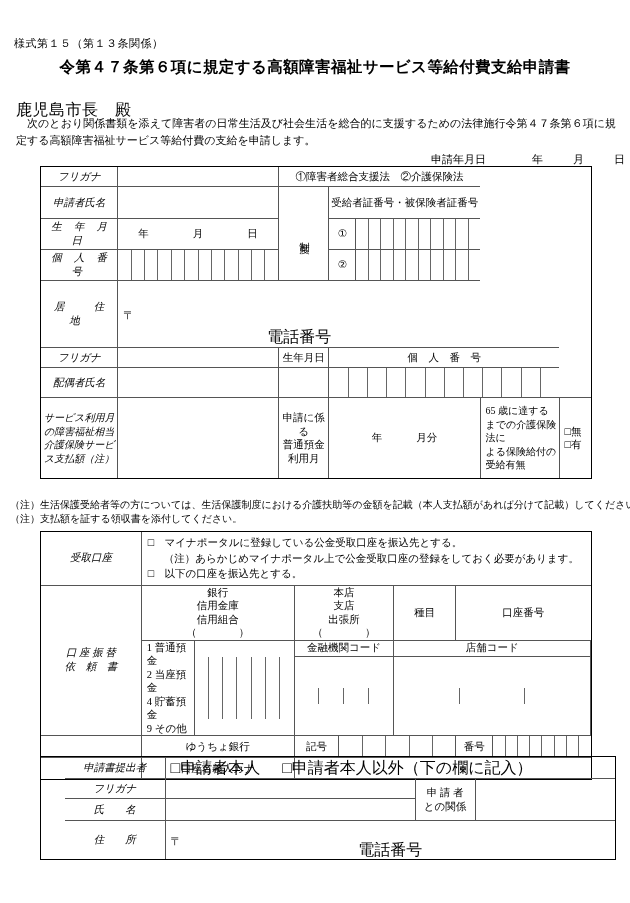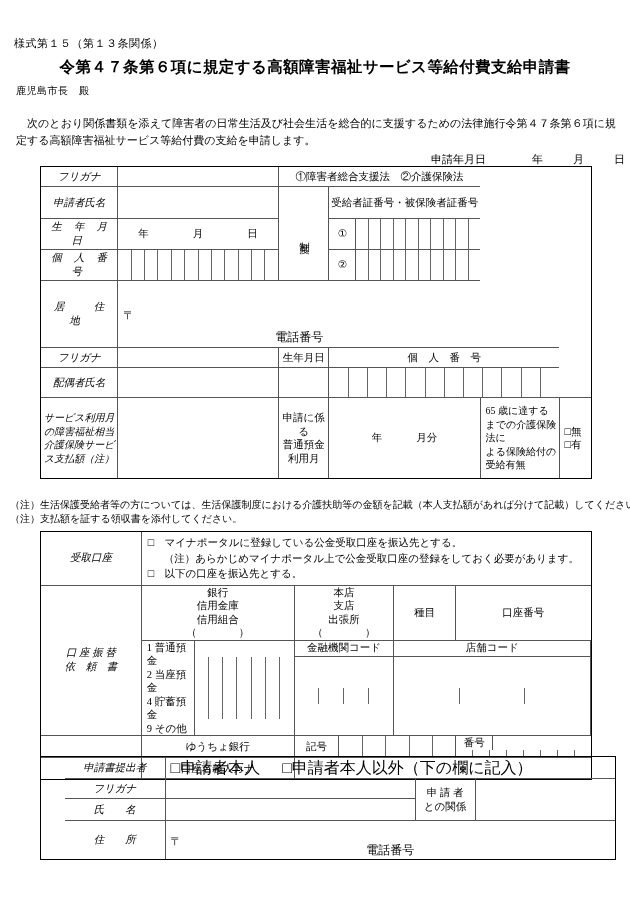--- a/index.html
+++ b/index.html
@@ -10,21 +10,21 @@
     color:#000;
     font-size:10.5px;
     overflow:hidden;
   }
   .page{position:relative;width:630px;height:903px;box-sizing:border-box;}
 
   
   .form-no{position:absolute;left:14px;top:36px;font-size:11px;letter-spacing:.5px;}
   .doc-title{position:absolute;left:0;top:57px;width:630px;text-align:center;
              font-size:15.5px;font-weight:bold;letter-spacing:.4px;}
-  .addressee{position:absolute;left:16px;top:84px;font-size:10px;letter-spacing:.5px;}
+  .addressee{position:absolute;left:16px;top:100px;font-size:16px;letter-spacing:.5px;}
   .intro{position:absolute;left:16px;top:115px;width:600px;font-size:11px;
          line-height:17px;text-align:justify;}
   .intro .ind{display:inline-block;width:11px;}
 
   .apply-date{position:absolute;left:0;top:152px;width:625px;text-align:right;font-size:11px;font-family:Liberation Serif, serif;}
   .apply-date .lbl{margin-right:46px;}
   .apply-date .y{margin-right:30px;}
   .apply-date .m{margin-right:30px;}
 
   
@@ -45,21 +45,21 @@
   #t1 table{width:100%;}
   .grid-row{display:flex;width:100%;height:100%;}
   .grid-row > i{flex:1 1 0;border-right:0.8px solid #666;display:block;}
   .grid-row > i:last-child{border-right:none;}
 
   .seido{writing-mode:vertical-rl;text-orientation:upright;letter-spacing:2px;
          line-height:1;display:inline-block;font-size:10.5px;}
 
   .yen-line{display:flex;justify-content:center;gap:44px;}
   .postal{display:block;text-align:left;padding-left:5px;padding-top:2px;font-size:11px;}
-  .tel{display:block;text-align:center;font-size:12px;}
+  .tel{display:block;text-align:center;font-size:16px;}
 
   .notes{position:absolute;left:10px;top:498px;width:616px;font-size:10px;line-height:13.5px;}
   .notes div{white-space:nowrap;}
 
   
   #t2{left:40px;top:531px;width:550px;}
   #t2 table{width:100%;}
   .recv-list{text-align:left;padding:3px 0 3px 6px;line-height:15.5px;font-size:10.5px;}
   .recv-list .sub{padding-left:16px;display:block;}
 
@@ -347,21 +347,21 @@
         <td colspan="2" style="padding:0">
               <div class="grid-row" id="kigougrid" style="height:21px">
                 <i></i>
                 <i></i>
                 <i></i>
                 <i></i>
                 <i></i>
               </div>
             </td>
         <td class="no-r" style="padding:0">
-          <div style="display:flex;height:21px;flex-direction:column;">
+          <div style="display:flex;height:21px;">
             <div style="width:36px;border-right:0.8px solid #555;display:flex;align-items:center;justify-content:center;">番号</div>
             <div style="flex:1">
                   <div class="grid-row" id="bangougrid">
                     <i></i>
                     <i></i>
                     <i></i>
                     <i></i>
                     <i></i>
                     <i></i>
                     <i></i>

